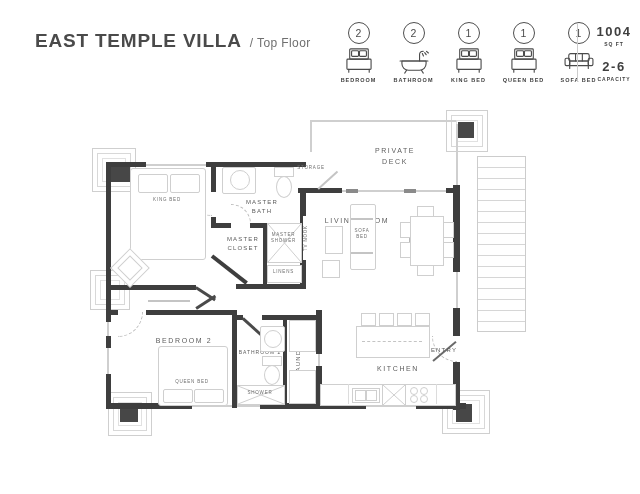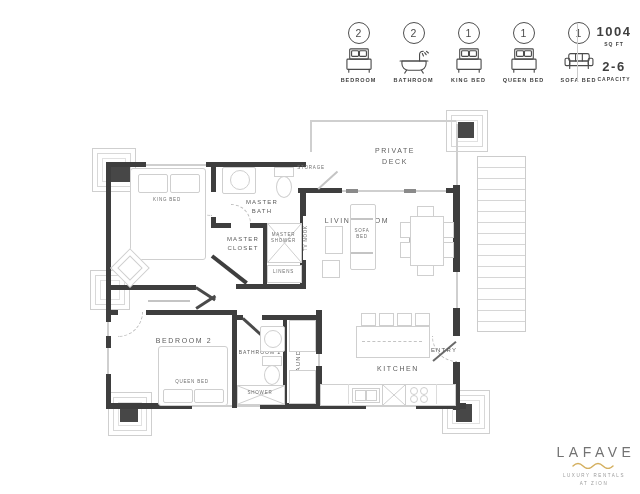--- a/index.html
+++ b/index.html
@@ -53,20 +53,24 @@
   
   .brand{position:absolute;left:552px;top:444px;width:84px;text-align:center;}
   .brand-name{font-size:14px;letter-spacing:4.5px;color:#737373;padding-left:4px;}
   .brand-tag{font-size:4.5px;letter-spacing:1.6px;color:#9a9a9a;margin-top:3px;line-height:1.8;}
 </style>
 </head>
 <body>
 
 <div id="page" style="--wall: #3e3e3e; --light-line: #cfcfcf; --text: #4a4a4a; --gold: #d4af5e;">
 
+  <div class="title-row">
+    <span class="title">EAST TEMPLE VILLA</span>
+    <span class="subtitle">/ Top Floor</span>
+  </div>
 
   <div class="features">
     <div class="feature">
       <div class="fcircle">2</div>
       <div class="ficon">
         <svg width="34" height="26" viewBox="0 0 36 28">
             <rect x="8" y="1" width="20" height="11" rx="1"></rect>
             <rect x="10" y="3" width="7.5" height="6" rx="1"></rect>
             <rect x="18.5" y="3" width="7.5" height="6" rx="1"></rect>
             <rect x="5" y="12" width="26" height="11" rx="1"></rect>
@@ -296,24 +300,14 @@
   <div class="cross" style="left:237px;top:385px;width:46px;height:18px;">
     <svg viewBox="0 0 10 10" preserveAspectRatio="none">
         <path d="M0 0L10 10M10 0L0 10" vector-effect="non-scaling-stroke"></path>
       </svg>
   </div>
   <div class="lbl s4" style="left:237px;top:390px;width:46px;background:transparent;">SHOWER</div>
 
   <div class="box nob" style="left:289px;top:320px;width:25px;height:30px;"></div>
   <div class="box nob" style="left:289px;top:370px;width:25px;height:32px;"></div>
 
-  <div class="brand">
-    <div class="brand-name">LAFAVE</div>
-    <svg width="46" height="8" viewBox="0 0 46 8" style="display:block;margin:1px auto 0;">
-      <path d="M2 5 Q7 0 12 5 T22 5 T32 5 T42 5" fill="none" stroke="#d4af5e" stroke-width="1.4" stroke-linecap="round"></path>
-    </svg>
-    <div class="brand-tag">
-      <div>LUXURY RENTALS</div>
-      <div>AT ZION</div>
-    </div>
-  </div>
 
 </div>
 
 </body></html>

